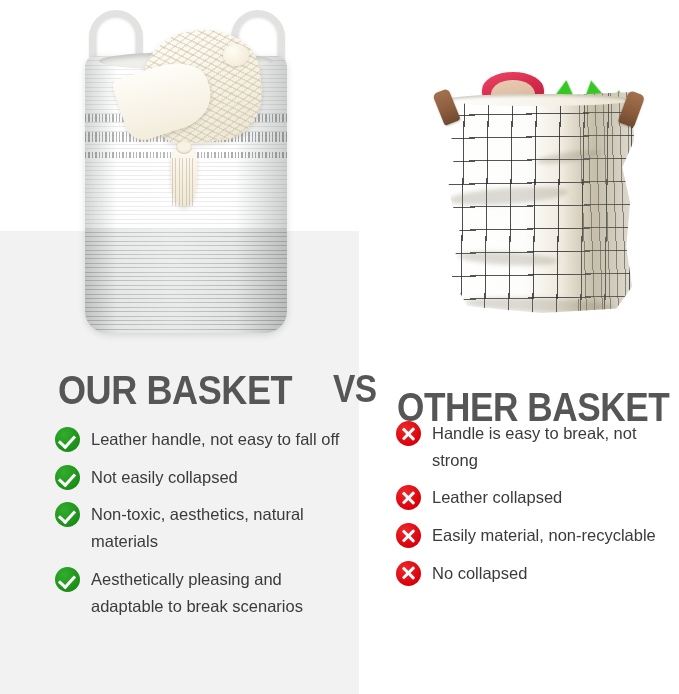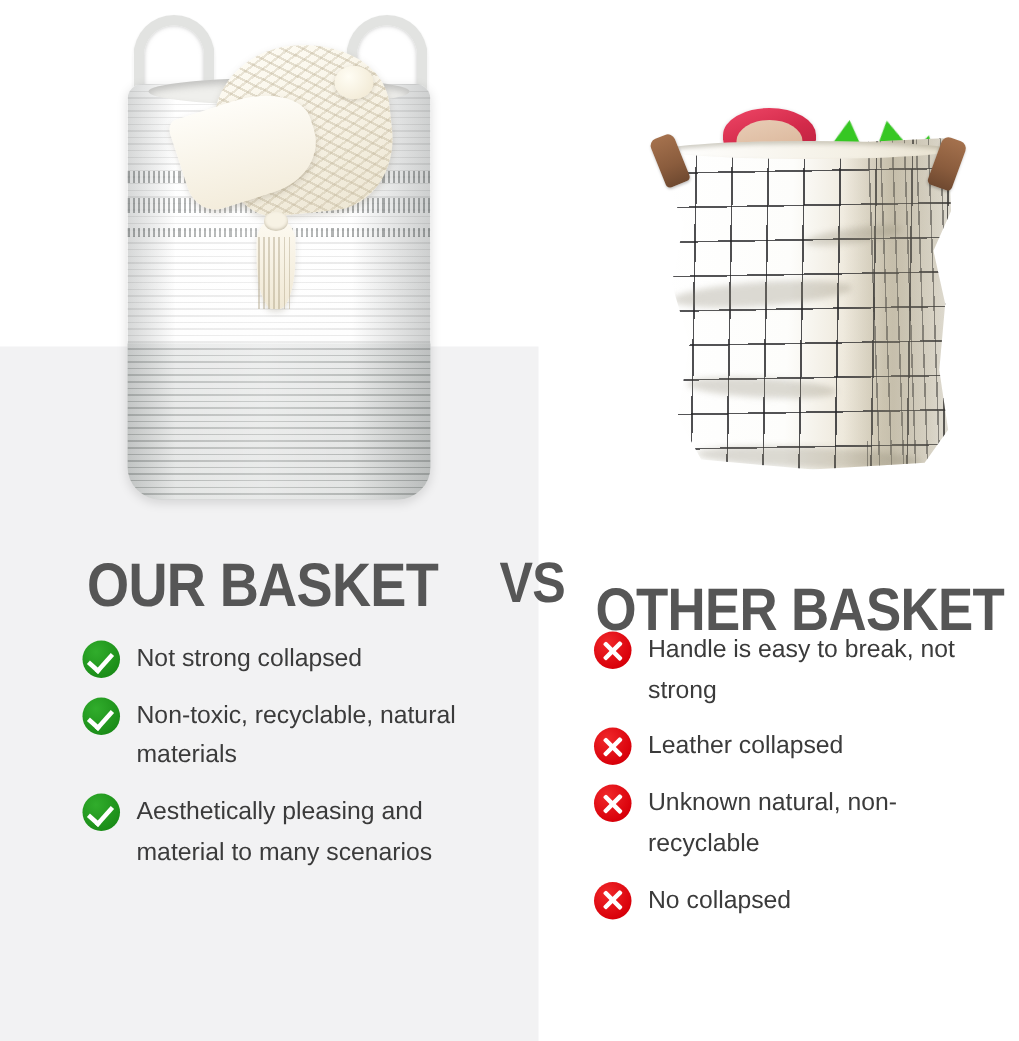--- a/index.html
+++ b/index.html
@@ -351,44 +351,48 @@
     </div>
   </div>
 
   <div class="heading" id="our-heading">OUR BASKET</div>
   <div class="heading" id="vs-heading">VS</div>
   <div class="heading" id="other-heading">OTHER BASKET</div>
 
   <div class="list" id="list-pros">
     <div class="bullet">
       <span class="badge ok"></span>
-      <span class="bullet-text">Not strong collapsed</span>
+      <span class="bullet-text">Leather handle, not easy to fall off</span>
     </div>
     <div class="bullet">
       <span class="badge ok"></span>
-      <span class="bullet-text">Non-toxic, recyclable, natural materials</span>
+      <span class="bullet-text">Not easily collapsed</span>
     </div>
     <div class="bullet">
       <span class="badge ok"></span>
-      <span class="bullet-text">Aesthetically pleasing and material to many scenarios</span>
+      <span class="bullet-text">Non-toxic, aesthetics, natural materials</span>
+    </div>
+    <div class="bullet">
+      <span class="badge ok"></span>
+      <span class="bullet-text">Aesthetically pleasing and adaptable to break scenarios</span>
     </div>
   </div>
 
   <div class="list" id="list-cons">
     <div class="bullet">
       <span class="badge bad"></span>
       <span class="bullet-text">Handle is easy to break, not strong</span>
     </div>
     <div class="bullet">
       <span class="badge bad"></span>
       <span class="bullet-text">Leather collapsed</span>
     </div>
     <div class="bullet">
       <span class="badge bad"></span>
-      <span class="bullet-text">Unknown natural, non-recyclable</span>
+      <span class="bullet-text">Easily material, non-recyclable</span>
     </div>
     <div class="bullet">
       <span class="badge bad"></span>
       <span class="bullet-text">No collapsed</span>
     </div>
   </div>
 
 </div>
 
 </body></html>

